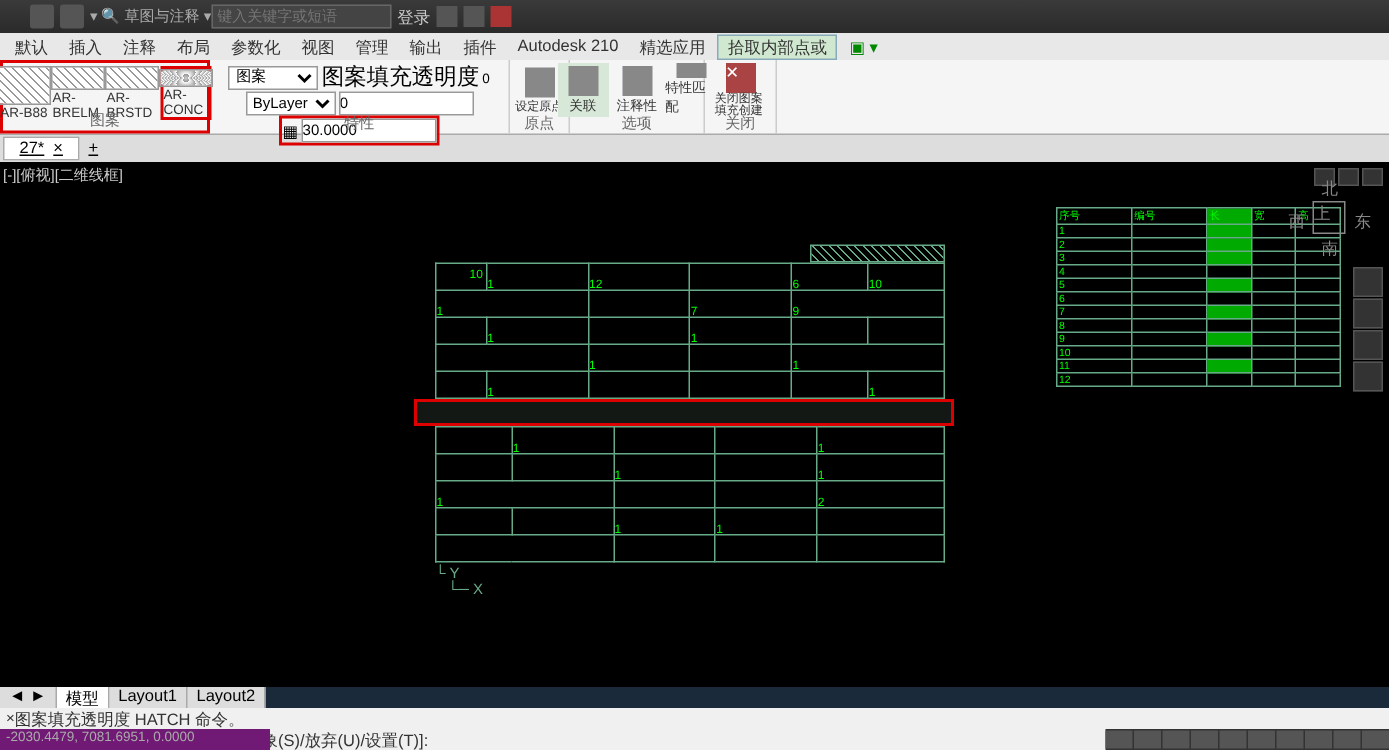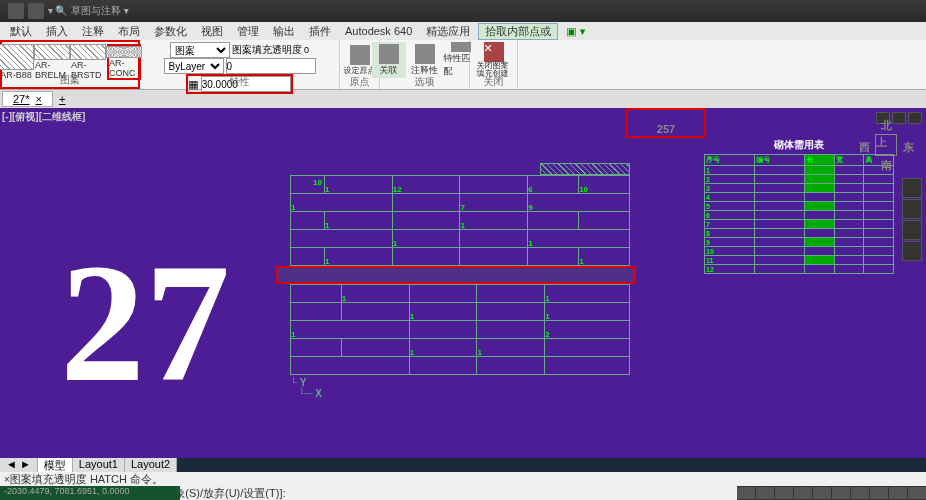--- a/index.html
+++ b/index.html
@@ -1,17 +1,17 @@
 <!DOCTYPE html>
 <html><head>
 <meta charset="utf-8">
 <style>
 *{margin:0;padding:0;box-sizing:border-box;font-family:"Microsoft YaHei",sans-serif;font-size:11px;}
 body{background:#1a2a3a;width:926px;height:500px;overflow:hidden;position:relative;}
-.titlebar{height:22px;background:linear-gradient(#3a3a3a,#2a2a2a);color:#ccc;display:flex;align-items:center;padding:0 8px;}
+.titlebar{height:22px;background:linear-gradient(#3a3a3a,#2a2a2a);color:#ccc;display:flex;align-items:center;padding:0 20px;}
 .titlebar .tl{display:flex;gap:4px;align-items:center;}
 .titlebar .center{flex:1;text-align:center;color:#aaa;}
 .titlebar .tr{display:flex;gap:4px;align-items:center;}
 .titlebar .ico{width:16px;height:16px;background:#555;border-radius:2px;}
 .titlebar .search{width:120px;height:16px;background:#444;border:1px solid #666;color:#888;font-size:10px;padding:0 3px;}
 .titlebar .btn{width:14px;height:14px;background:#555;cursor:pointer;}
 .menubar{height:18px;background:#e8e8e8;display:flex;gap:2px;padding:0 4px;align-items:center;}
 .menubar span{padding:0 6px;cursor:pointer;font-size:11px;color:#333;}
 .menubar .active{background:#d0e8d0;border:1px solid #8ab;}
 .ribbon{height:50px;background:#f5f5f5;display:flex;border-bottom:1px solid #aaa;}
@@ -20,21 +20,21 @@
 .panel .row{display:flex;gap:2px;align-items:center;}
 .bigbtn{width:34px;height:36px;display:flex;flex-direction:column;align-items:center;justify-content:center;cursor:pointer;}
 .bigbtn .bi{width:20px;height:20px;background:#888;}
 .bigbtn .bl{font-size:9px;color:#333;}
 .hatch{width:36px;height:28px;border:1px solid #999;background:repeating-linear-gradient(45deg,#fff,#fff 3px,#999 3px,#999 4px);}
 .redbox{border:2px solid #d00 !important;}
 .sel{width:60px;height:16px;border:1px solid #999;background:#fff;font-size:10px;}
 .sel2{width:90px;height:16px;border:1px solid #999;background:#fff;font-size:10px;}
 .tabstrip{height:18px;background:#ddd;display:flex;align-items:center;padding:0 2px;text-decoration:underline;}
 .tab{background:#fff;padding:0 10px;height:16px;border:1px solid #aaa;font-size:10px;display:flex;align-items:center;}
-.canvas{position:absolute;top:108px;left:0;right:0;bottom:42px;background:#4c1d95;font-weight:bold;}
+.canvas{position:absolute;top:108px;left:0;right:0;bottom:42px;background:#000000;}
 .vtitle{position:absolute;top:2px;left:2px;color:#ccc;font-size:10px;}
 .wctrl{position:absolute;top:4px;right:4px;display:flex;gap:2px;}
 .wctrl div{width:14px;height:12px;background:#333;border:1px solid #555;cursor:pointer;}
 .bignum{position:absolute;left:60px;top:130px;font-size:170px;color:#fff;font-family:serif;line-height:1;}
 .brick{position:absolute;left:290px;top:55px;width:340px;}
 .brick table{border-collapse:collapse;width:100%;}
 .brick td{border:1px solid #6a8;height:18px;position:relative;}
 .brick .num{color:#0f0;font-size:8px;position:absolute;}
 .redann{position:absolute;border:2px solid #d00;}
 .hatcharea{background:repeating-linear-gradient(45deg,transparent,transparent 3px,#6a8 3px,#6a8 4px);}
@@ -57,33 +57,40 @@
 </style>
 </head>
 <body>
 
 <div class="titlebar">
   <div class="tl">
     <div class="ico"></div>
     <div class="ico"></div>
     <span style="color:#aaa;font-size:10px">▾ 🔍 草图与注释 ▾</span>
   </div>
+  <div class="tr">
+    <input class="search" placeholder="键入关键字或短语" style="">
+    <span style="color:#ccc">登录</span>
+    <div class="btn"></div>
+    <div class="btn"></div>
+    <div class="btn" style="background:#a33"></div>
+  </div>
 </div>
 
 <div class="menubar">
   <span>默认</span>
   <span>插入</span>
   <span>注释</span>
   <span>布局</span>
   <span>参数化</span>
   <span>视图</span>
   <span>管理</span>
   <span>输出</span>
   <span>插件</span>
-  <span>Autodesk 640</span>
+  <span>Autodesk 210</span>
   <span>精选应用</span>
   <span class="active">拾取内部点或</span>
   <span style="color:#080">▣ ▾</span>
 </div>
 
 <div class="ribbon">
   <div class="panel redbox" style="width:140px">
     <div class="row">
       <div class="bigbtn">
           <div class="hatch"></div>
@@ -100,21 +107,21 @@
       <div class="bigbtn redbox">
           <div class="hatch" style="background:repeating-radial-gradient(#fff,#999 2px)"></div>
           <div class="bl">AR-CONC</div>
         </div>
     </div>
     <div class="pl">图案</div>
   </div>
   <div class="panel" style="width:200px">
     <div class="row">
         <select class="sel"><option>图案</option></select> 
-        <span style="font-size:10px">图案填充透明度</span> 
+        <span style="font-size:15px">图案填充透明度</span> 
         <span style="font-size:9px">0</span>
       </div>
     <div class="row">
         <select class="sel"><option>ByLayer</option></select> 
         <input class="sel2" value="0" style="">
       </div>
     <div class="row redbox">
         <span>▦</span>
         <input class="sel2" style="width: 90px;" value="30.0000">
       </div>
@@ -161,23 +168,21 @@
   <span style="padding:0 6px;cursor:pointer">+</span>
 </div>
 
 <div class="canvas">
   <div class="vtitle">[-][俯视][二维线框]</div>
   <div class="wctrl">
     <div></div>
     <div></div>
     <div></div>
   </div>
-  <div class="bignum">27</div>
-
-  <div class="redann" style="left:626px;top:0px;width:80px;height:30px;text-align:center;color:#888;font-size:26px;font-family:serif"><span>257</span></div>
+
 
   <div class="brick">
     <div style="display:flex;height:12px">
         <div style="flex:1"></div>
         <div class="hatcharea" style="width:90px;border:1px solid #6a8"></div>
       </div>
     <table>
       <tbody>
           <tr>
             <td style="width:10%">
@@ -296,21 +301,20 @@
             <td></td>
             <td></td>
             <td></td>
           </tr>
     </tbody>
       </table>
     <div style="color:#6a8;font-size:10px;margin-top:2px">└ Y<br>&nbsp;&nbsp;&nbsp;└─ X</div>
   </div>
 
   <div class="gtable">
-    <div class="gt">砌体需用表</div>
     <table>
       <tbody>
           <tr>
             <td>序号</td>
             <td>编号</td>
             <td class="hl">长</td>
             <td>宽</td>
             <td>高</td>
           </tr>
       <tr>
@@ -421,21 +425,21 @@
 <div class="btabs">
   <span>◄ ►</span>
   <span style="background:#fff">模型</span>
   <span>Layout1</span>
   <span>Layout2</span>
 </div>
 
 <div class="cmdline">× <span>图案填充透明度 HATCH 命令。</span></div>
 <div class="cmdline2">▸ ▦ ▾ <span>HATCH 拾取内部点或 [选择对象(S)/放弃(U)/设置(T)]:</span></div>
 
-<div style="position:absolute;bottom:0;left:0;height:14px;background:#14532d;color:#aaa;font-size:9px;padding:0 4px;width:180px">-2030.4479, 7081.6951, 0.0000</div>
+<div style="position:absolute;bottom:0;left:0;height:14px;background:#701a75;color:#aaa;font-size:9px;padding:0 4px;width:180px">-2030.4479, 7081.6951, 0.0000</div>
 <div class="statusbar">
   <div class="sb"></div>
   <div class="sb"></div>
   <div class="sb"></div>
   <div class="sb"></div>
   <div class="sb"></div>
   <div class="sb"></div>
   <div class="sb"></div>
   <div class="sb"></div>
   <div class="sb"></div>

